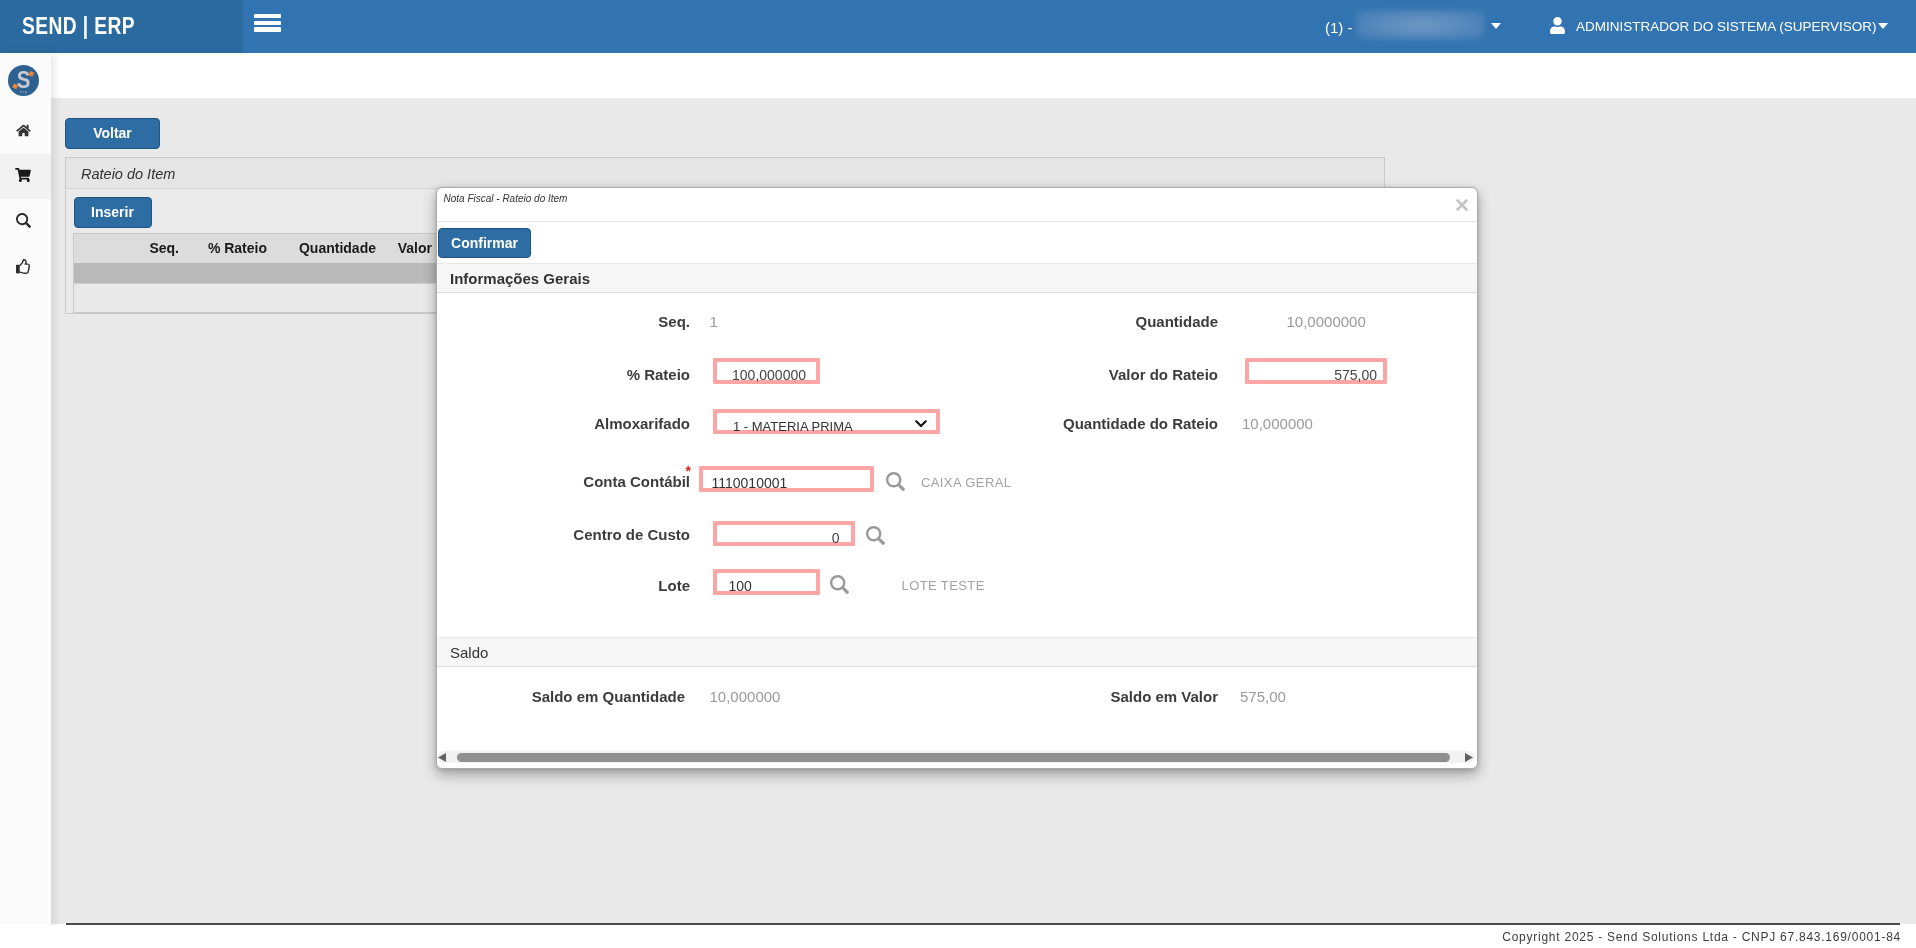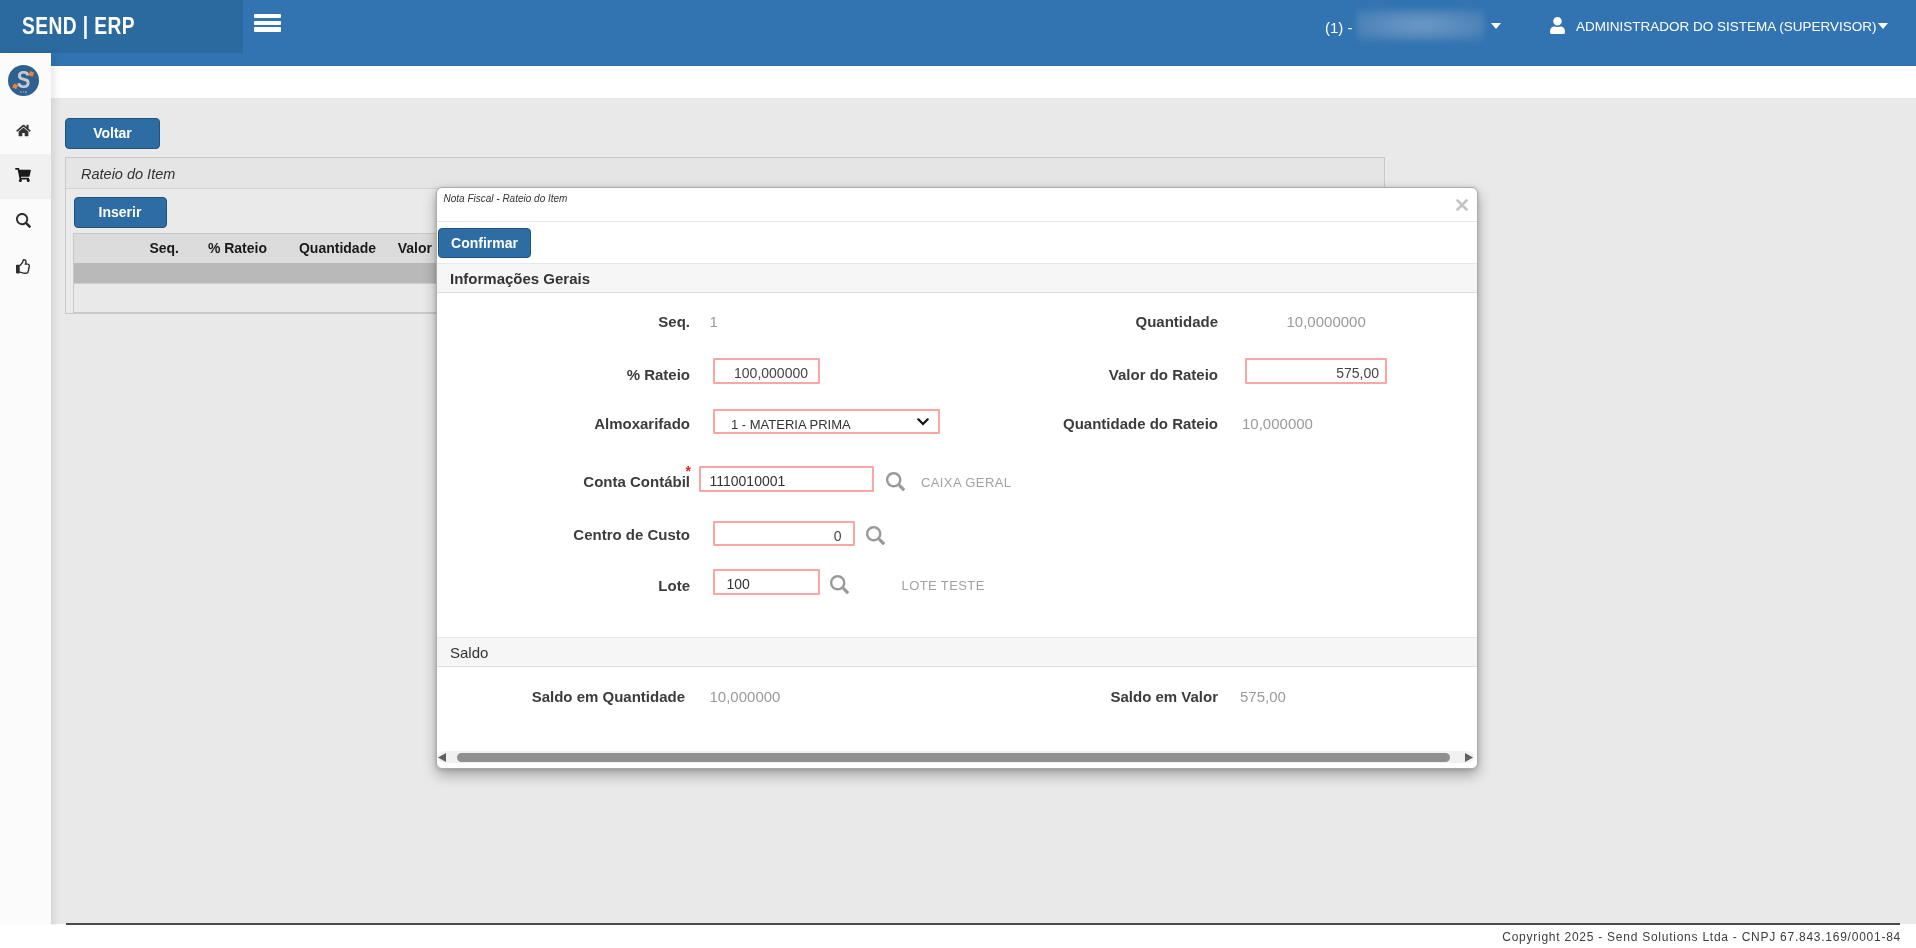--- a/index.html
+++ b/index.html
@@ -3,21 +3,21 @@
 <meta charset="utf-8">
 <title>SEND ERP</title>
 <style>
   * { margin:0; padding:0; box-sizing:border-box; }
   html,body { width:1916px; height:948px; overflow:hidden; }
   body { font-family:"Liberation Sans", sans-serif; background:#fff; position:relative; }
   #page { position:absolute; top:0; left:0; width:1916px; height:948px; }
   .abs { position:absolute; }
 
   
-  #navbar { position:absolute; top:0; left:0; width:1916px; height:66px; background:#3274b1; }
+  #navbar { position:absolute; top:0; left:0; width:1916px; height:53px; background:#3274b1; }
   #navlogo { position:absolute; top:0; left:0; width:243px; height:53px; background:#2b6a9f; }
   #navtitle { position:absolute; left:22px; top:12px; color:#fff; font-size:24px; font-weight:bold; letter-spacing:0.5px; white-space:nowrap; transform:scaleX(0.80); transform-origin:left center; }
   .hbar { position:absolute; left:254px; width:27px; height:4.2px; background:#fff; border-radius:1px; }
   #emp { position:absolute; left:1325px; top:18.5px; color:#fff; font-size:15px; }
   #blurbox { position:absolute; left:1357px; top:10px; width:127px; height:30px; border-radius:4px;
      background:radial-gradient(ellipse at center, #6d9ac6 0%, #5588bb 55%, #3d7ab3 100%); filter:blur(3px); }
   #adm { position:absolute; left:1576px; top:19px; color:#fff; font-size:13.5px; letter-spacing:0px; }
 
   
   #sidebar { position:absolute; top:53px; left:0; width:51px; height:895px; background:#fbfbfb; box-shadow:3px 0 8px rgba(0,0,0,0.10); }
@@ -46,36 +46,36 @@
 
   
   #modal { position:absolute; left:435.5px; top:186.5px; width:1042px; height:582px; background:#fff; border:1px solid #ababab; border-radius:6px; box-shadow:0 6px 14px rgba(0,0,0,0.30), 0 1px 4px rgba(0,0,0,0.15); }
   #mtitle { position:absolute; left:0; top:0; width:100%; height:34.5px; border-bottom:1px solid #e5e5e5; }
   #mtitle span { position:absolute; left:7px; top:5.5px; font-size:10px; color:#333;font-style:italic; }
   .secbar { position:absolute; left:0; width:100%; height:31px; background:#f6f6f6; border-top:1px solid #e8e8e8; border-bottom:1px solid #ddd; }
   .secbar span { position:absolute; left:13.5px; top:6px; font-size:15px; color:#333; }
 
   .lbl { position:absolute; font-weight:bold; font-size:15px; color:#3c3c3c; text-align:right; white-space:nowrap; }
   .val { position:absolute; font-size:15px; color:#9a9a9a; white-space:nowrap; }
-  .inp { position:absolute; background:#fff; border:2px solid #fca5a5; border-radius:1px; font-size:14px; color:#444; }
+  .inp { position:absolute; background:#fff; border:4px solid #fca5a5; border-radius:1px; font-size:14px; color:#444; }
   .gray { position:absolute; font-size:13px; color:#a2a2a2; letter-spacing:0.4px; white-space:nowrap; }
 
   svg { display:block; }
 </style>
 </head>
 <body>
 <div id="page">
 
   <div id="content">
     <div class="btn" style="left:14px; top:19.5px; width:95px; height:31px; line-height:29px;">Voltar</div>
     <div id="panel">
       <div id="panelhead">
           <span>Rateio do Item</span>
         </div>
-      <div class="btn" style="left:7.5px; top:39px; width:93px; height:31px; line-height:29px;">Inserir</div>
+      <div class="btn" style="left:7.5px; top:39px; width:78px; height:31px; line-height:29px;">Inserir</div>
 
       <div class="abs" style="left:7px; top:75px; width:1306px; height:30px; background:#dcdcdc; border:1px solid #c9c9c9; border-bottom:none;"></div>
       <div class="th" style="left:48px; top:82px; width:65px; text-align:right;">Seq.</div>
       <div class="th" style="left:121px; top:82px; width:80px; text-align:right;">% Rateio</div>
       <div class="th" style="left:209px; top:82px; width:101px; text-align:right;">Quantidade</div>
       <div class="th" style="left:318px; top:82px; width:48px; text-align:right;">Valor</div>
       <div class="abs" style="left:7px; top:105px; width:1306px; height:20px; background:#b9b9b9; border-left:1px solid #c9c9c9; border-right:1px solid #c9c9c9;"></div>
       <div class="abs" style="left:7px; top:125px; width:1306px; height:30px; background:#e9e9e9; border:1px solid #c9c9c9; border-top:1px solid #cfcfcf;"></div>
     </div>
   </div>

